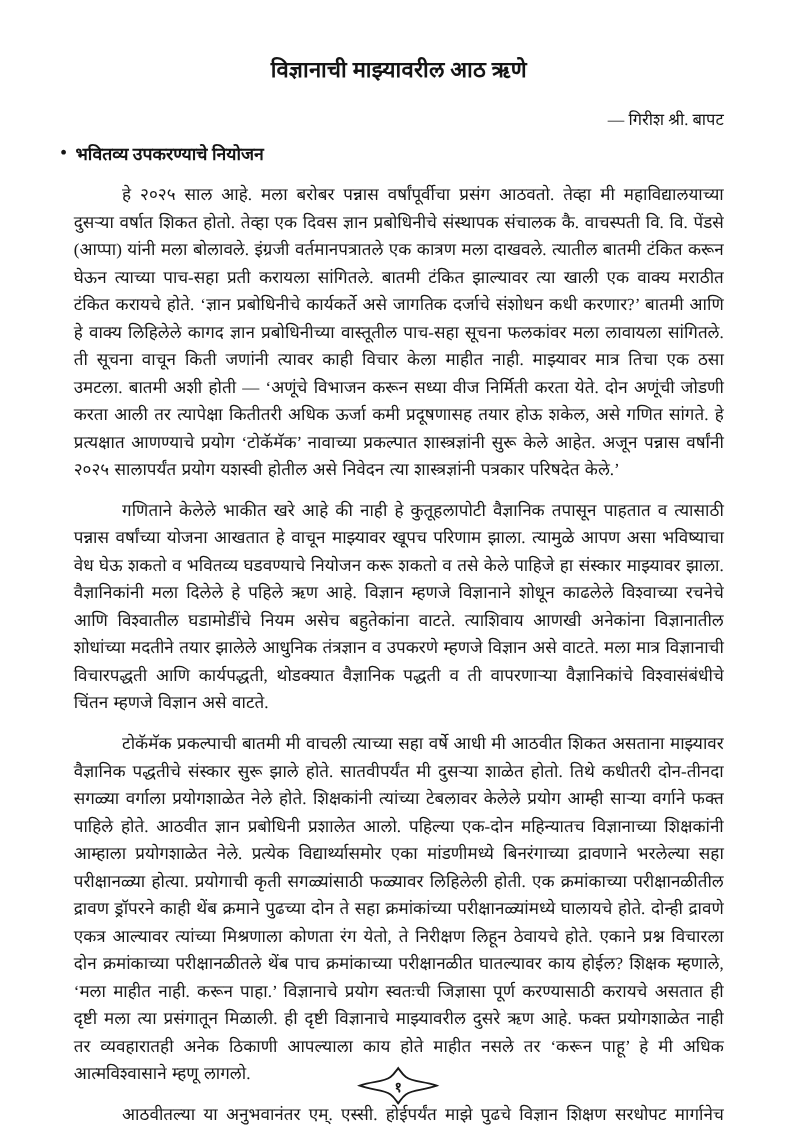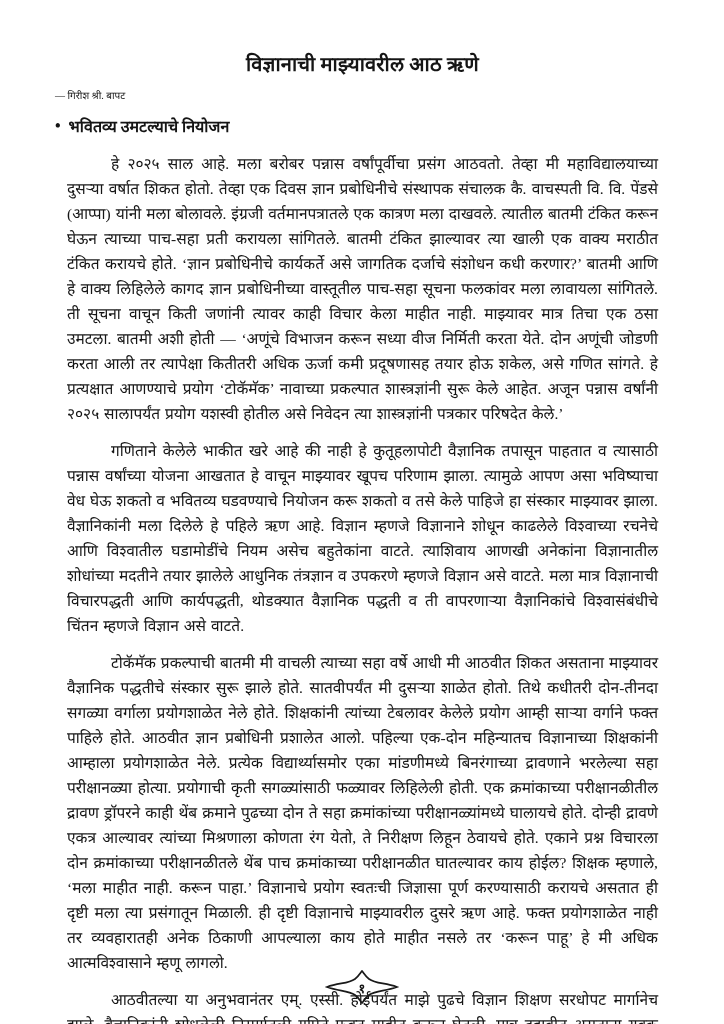--- a/index.html
+++ b/index.html
@@ -16,27 +16,27 @@
     box-sizing: border-box;
     padding: 50px 54px 0 55px;
     overflow: hidden;
     font-family: "Liberation Serif", "DejaVu Serif", serif;
     color: #151515;
   }
   .title {
     font-size: 20px;
     font-weight: 700;
     text-align: center;
-    margin: 0 0 6px 0;
+    margin: 0 0 20px 0;
     line-height: 28px;
     letter-spacing: 0.2px;
   }
   .byline {
-    text-align: left;
-    font-size: 10px;
+    text-align: right;
+    font-size: 15px;
     line-height: 24px;
     padding-right: 12px;
     margin: 0 0 6px 0;
   }
   .section { margin: 0; }
   .heading {
     font-size: 16px;
     font-weight: 700;
     line-height: 25px;
     margin: 5px 0 3px 0;
@@ -82,21 +82,21 @@
 </head>
 <body>
 
 <main class="page">
 
   <h1 class="title">विज्ञानाची माझ्यावरील आठ ऋणे</h1>
 
   <div class="byline">— गिरीश श्री. बापट</div>
 
   <section class="section">
-    <h2 class="heading"><span class="bullet">•</span><span>भवितव्य उमटल्याचे नियोजन</span></h2>
+    <h2 class="heading"><span class="bullet">•</span><span>भवितव्य उपकरण्याचे नियोजन</span></h2>
     <p class="body-para">हे २०२५ साल आहे. मला बरोबर पन्नास वर्षांपूर्वीचा प्रसंग आठवतो. तेव्हा मी महाविद्यालयाच्या दुसऱ्या वर्षात शिकत होतो. तेव्हा एक दिवस ज्ञान प्रबोधिनीचे संस्थापक संचालक कै. वाचस्पती वि. वि. पेंडसे (आप्पा) यांनी मला बोलावले. इंग्रजी वर्तमानपत्रातले एक कात्रण मला दाखवले. त्यातील बातमी टंकित करून घेऊन त्याच्या पाच-सहा प्रती करायला सांगितले. बातमी टंकित झाल्यावर त्या खाली एक वाक्य मराठीत टंकित करायचे होते. ‘ज्ञान प्रबोधिनीचे कार्यकर्ते असे जागतिक दर्जाचे संशोधन कधी करणार?’ बातमी आणि हे वाक्य लिहिलेले कागद ज्ञान प्रबोधिनीच्या वास्तूतील पाच-सहा सूचना फलकांवर मला लावायला सांगितले. ती सूचना वाचून किती जणांनी त्यावर काही विचार केला माहीत नाही. माझ्यावर मात्र तिचा एक ठसा उमटला. बातमी अशी होती — ‘अणूंचे विभाजन करून सध्या वीज निर्मिती करता येते. दोन अणूंची जोडणी करता आली तर त्यापेक्षा कितीतरी अधिक ऊर्जा कमी प्रदूषणासह तयार होऊ शकेल, असे गणित सांगते. हे प्रत्यक्षात आणण्याचे प्रयोग ‘टोकॅमॅक’ नावाच्या प्रकल्पात शास्त्रज्ञांनी सुरू केले आहेत. अजून पन्नास वर्षांनी २०२५ सालापर्यंत प्रयोग यशस्वी होतील असे निवेदन त्या शास्त्रज्ञांनी पत्रकार परिषदेत केले.’</p>
     <p class="body-para">गणिताने केलेले भाकीत खरे आहे की नाही हे कुतूहलापोटी वैज्ञानिक तपासून पाहतात व त्यासाठी पन्नास वर्षांच्या योजना आखतात हे वाचून माझ्यावर खूपच परिणाम झाला. त्यामुळे आपण असा भविष्याचा वेध घेऊ शकतो व भवितव्य घडवण्याचे नियोजन करू शकतो व तसे केले पाहिजे हा संस्कार माझ्यावर झाला. वैज्ञानिकांनी मला दिलेले हे पहिले ऋण आहे. विज्ञान म्हणजे विज्ञानाने शोधून काढलेले विश्वाच्या रचनेचे आणि विश्वातील घडामोडींचे नियम असेच बहुतेकांना वाटते. त्याशिवाय आणखी अनेकांना विज्ञानातील शोधांच्या मदतीने तयार झालेले आधुनिक तंत्रज्ञान व उपकरणे म्हणजे विज्ञान असे वाटते. मला मात्र विज्ञानाची विचारपद्धती आणि कार्यपद्धती, थोडक्यात वैज्ञानिक पद्धती व ती वापरणाऱ्या वैज्ञानिकांचे विश्वासंबंधीचे चिंतन म्हणजे विज्ञान असे वाटते.</p>
   </section>
 
   <section class="section">
     <p class="body-para">टोकॅमॅक प्रकल्पाची बातमी मी वाचली त्याच्या सहा वर्षे आधी मी आठवीत शिकत असताना माझ्यावर वैज्ञानिक पद्धतीचे संस्कार सुरू झाले होते. सातवीपर्यंत मी दुसऱ्या शाळेत होतो. तिथे कधीतरी दोन-तीनदा सगळ्या वर्गाला प्रयोगशाळेत नेले होते. शिक्षकांनी त्यांच्या टेबलावर केलेले प्रयोग आम्ही साऱ्या वर्गाने फक्त पाहिले होते. आठवीत ज्ञान प्रबोधिनी प्रशालेत आलो. पहिल्या एक-दोन महिन्यातच विज्ञानाच्या शिक्षकांनी आम्हाला प्रयोगशाळेत नेले. प्रत्येक विद्यार्थ्यासमोर एका मांडणीमध्ये बिनरंगाच्या द्रावणाने भरलेल्या सहा परीक्षानळ्या होत्या. प्रयोगाची कृती सगळ्यांसाठी फळ्यावर लिहिलेली होती. एक क्रमांकाच्या परीक्षानळीतील द्रावण ड्रॉपरने काही थेंब क्रमाने पुढच्या दोन ते सहा क्रमांकांच्या परीक्षानळ्यांमध्ये घालायचे होते. दोन्ही द्रावणे एकत्र आल्यावर त्यांच्या मिश्रणाला कोणता रंग येतो, ते निरीक्षण लिहून ठेवायचे होते. एकाने प्रश्न विचारला दोन क्रमांकाच्या परीक्षानळीतले थेंब पाच क्रमांकाच्या परीक्षानळीत घातल्यावर काय होईल? शिक्षक म्हणाले, ‘मला माहीत नाही. करून पाहा.’ विज्ञानाचे प्रयोग स्वतःची जिज्ञासा पूर्ण करण्यासाठी करायचे असतात ही दृष्टी मला त्या प्रसंगातून मिळाली. ही दृष्टी विज्ञानाचे माझ्यावरील दुसरे ऋण आहे. फक्त प्रयोगशाळेत नाही तर व्यवहारातही अनेक ठिकाणी आपल्याला काय होते माहीत नसले तर ‘करून पाहू’ हे मी अधिक आत्मविश्वासाने म्हणू लागलो.</p>
   </section>
 
   <section class="section">
     <p class="body-para">आठवीतल्या या अनुभवानंतर एम्. एस्सी. होईपर्यंत माझे पुढचे विज्ञान शिक्षण सरधोपट मार्गानेच झाले. वैज्ञानिकांनी शोधलेली निसर्गातली गुपिते फक्त माहीत करून घेतली. मात्र दहावीत असताना युवक विभागातील आमच्या</p>

